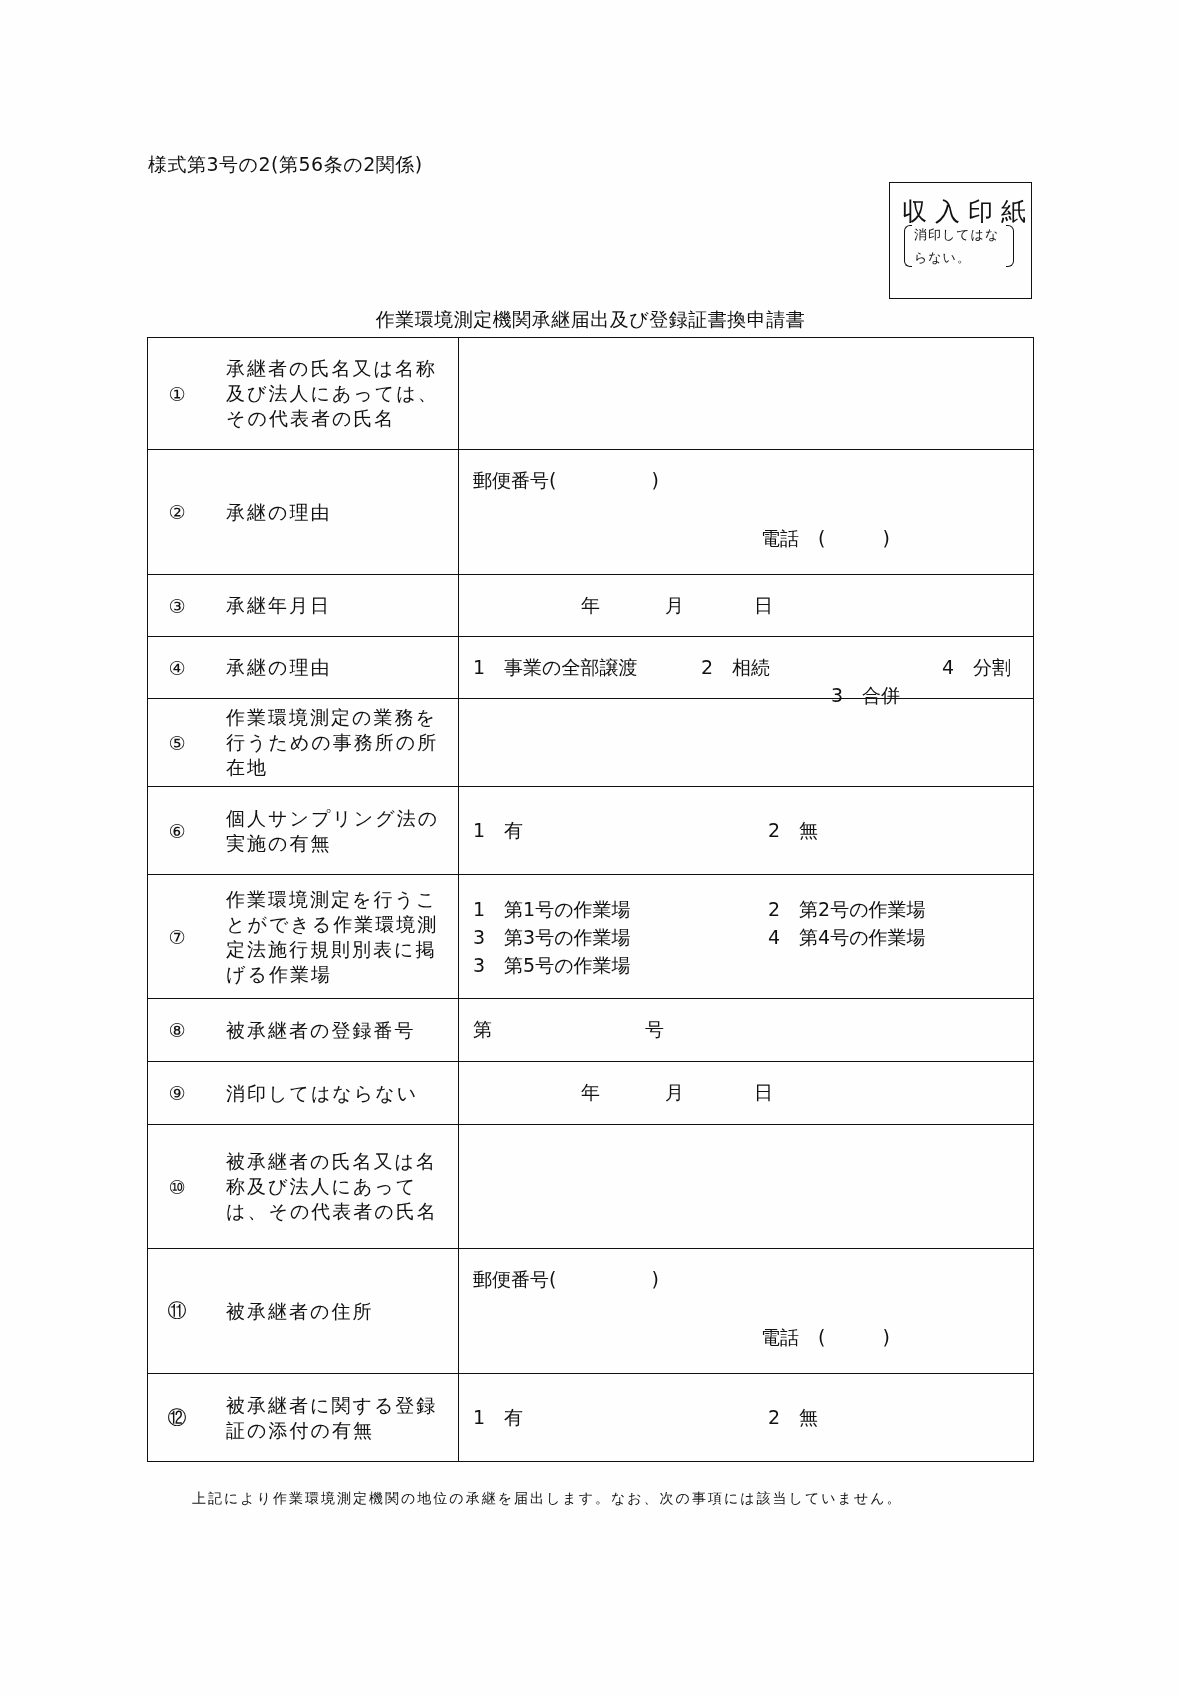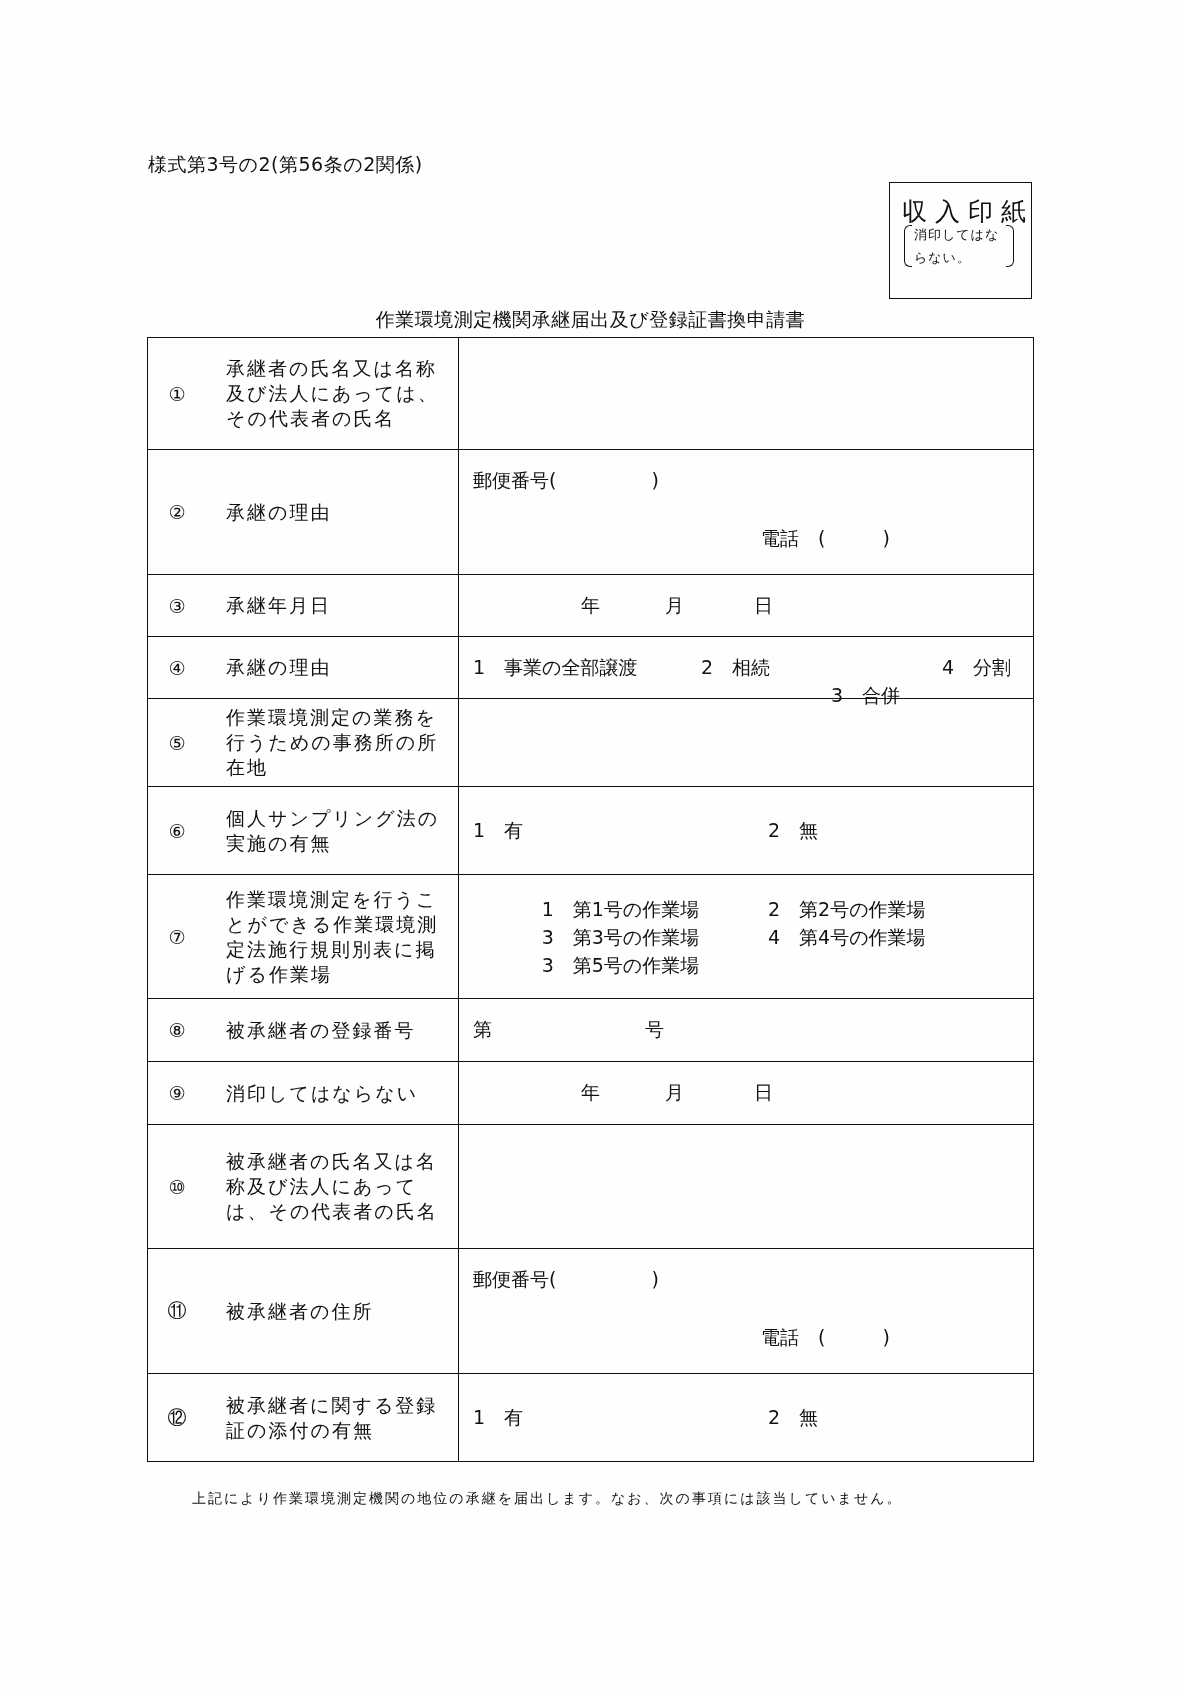--- a/index.html
+++ b/index.html
@@ -139,21 +139,21 @@
     }
     .phone {
       position: absolute;
       left: 302px;
       top: 76px;
       white-space: pre;
     }
     .two-col {
       display: flex;
     }
-    .two-col .c1 { width: 295px; white-space: pre; text-align: center; }
+    .two-col .c1 { width: 295px; white-space: pre; }
     .two-col .c2 { white-space: pre; }
     .work-list {
       line-height: 28px;
     }
     .footer-text {
       position: absolute;
       left: 170px;
       top: 1480px;
       width: 860px;
       font-size: 14px;

